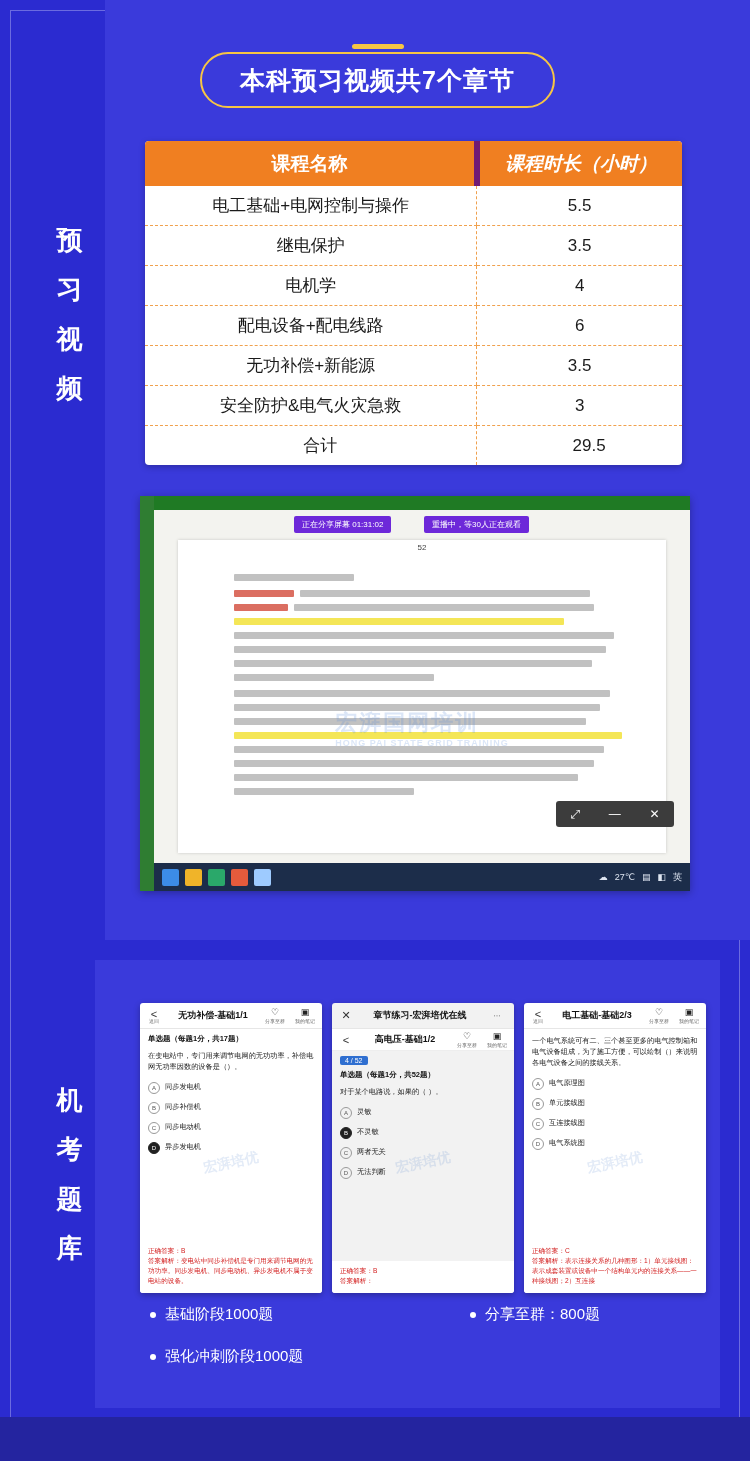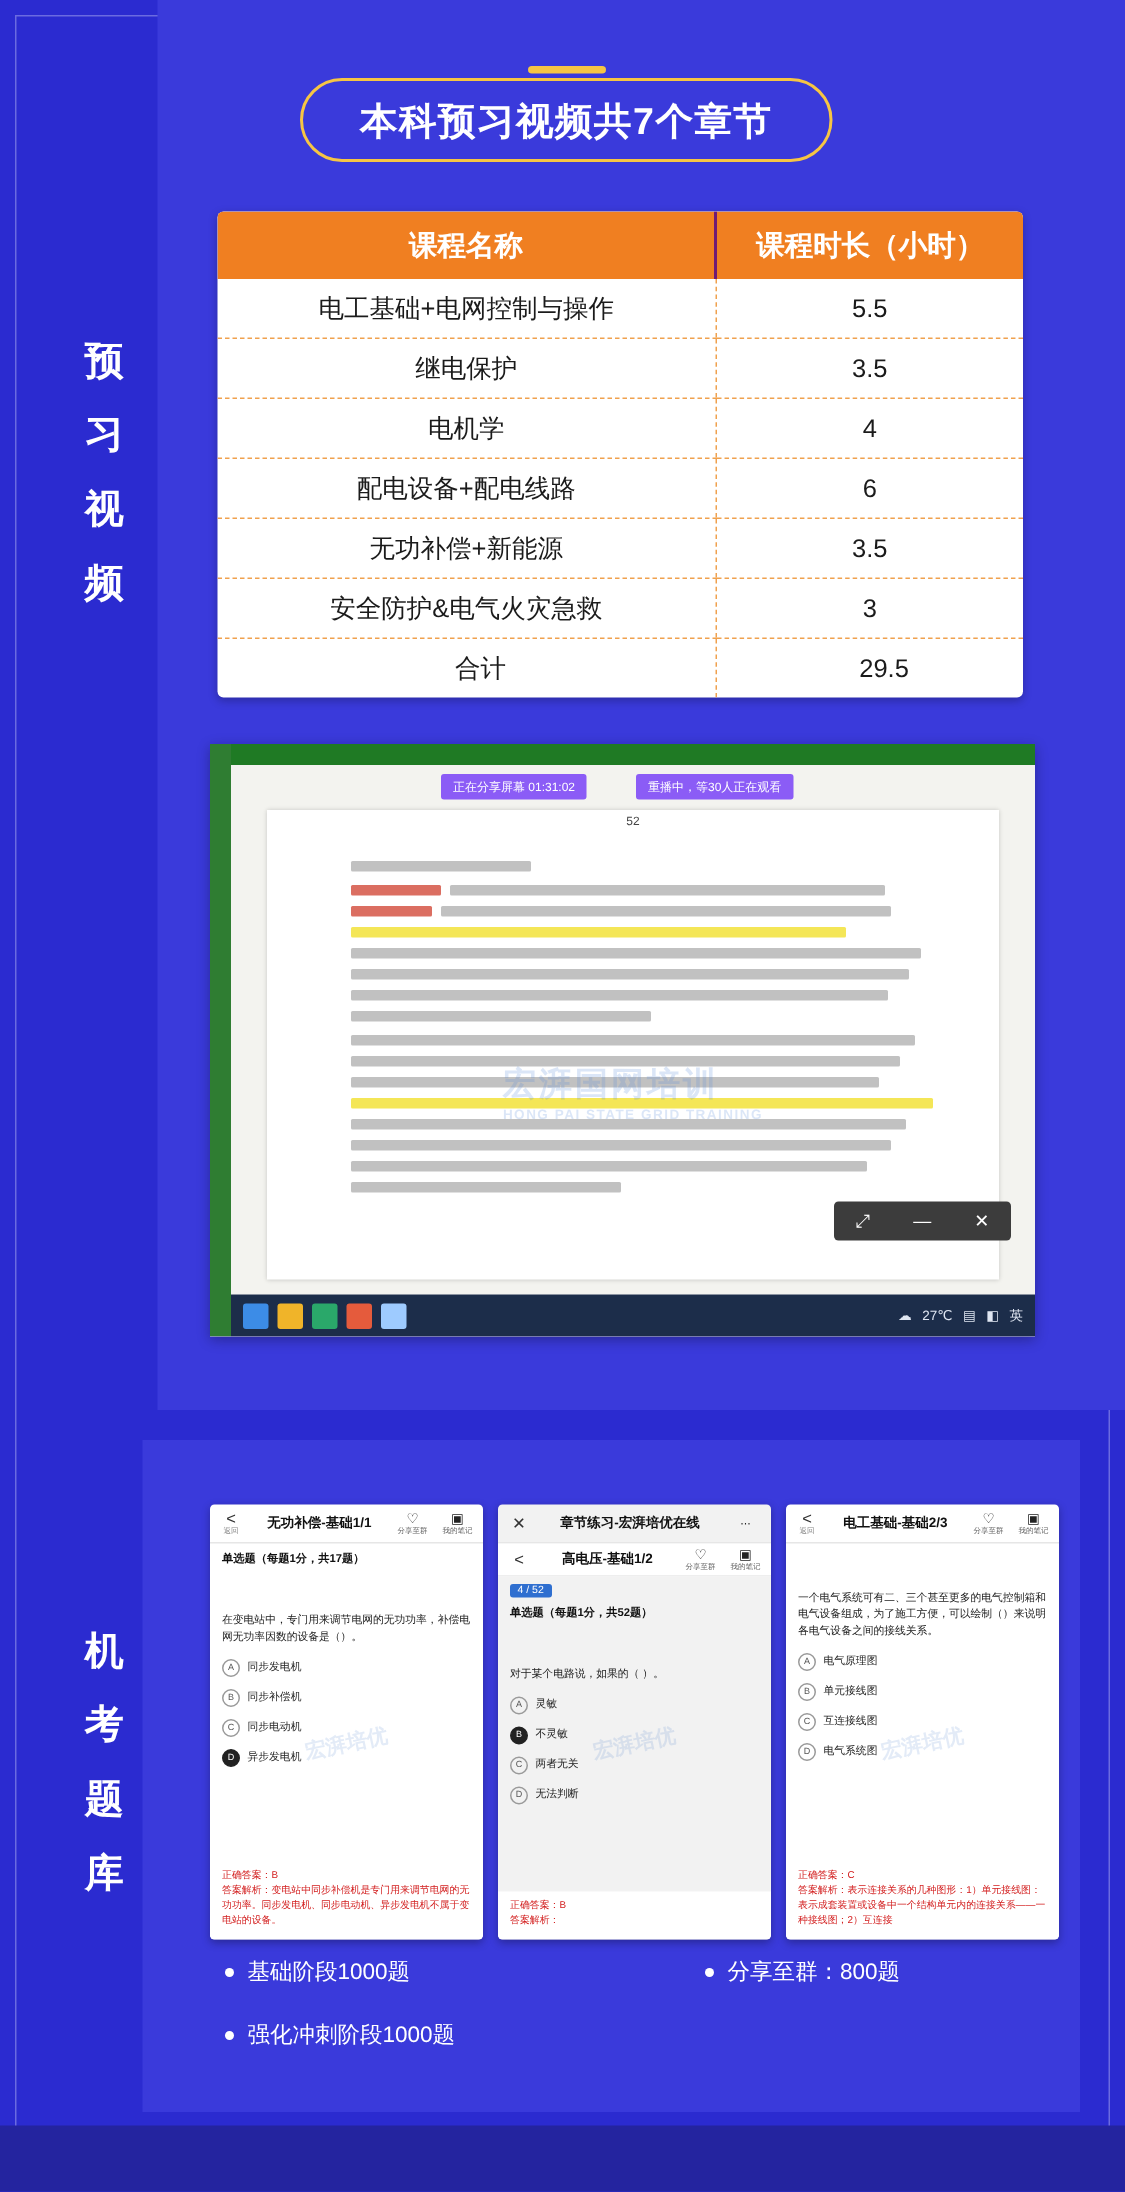--- a/index.html
+++ b/index.html
@@ -110,21 +110,21 @@
     text-align: center;
     font-size: 17px;
     color: #1b1b1b;
     border-bottom: 1px dashed #f0a14e;
   }
   table.course td.num { font-size: 17px; }
   table.course tr:last-child td { border-bottom: none; padding-left: 20px; }
   table.course .vline {
     border-left: 1px dashed #f0a14e;
   }
-  table.course th.vline { border-left: 2px solid #701a75; }
+  table.course th.vline { border-left: 6px solid #701a75; font-style: italic; }
 
   
   .video-shot {
     position: absolute;
     left: 140px;
     top: 496px;
     width: 550px;
     height: 395px;
     background: #ffffff;
     box-shadow: 0 2px 8px rgba(0,0,0,.3);
@@ -139,21 +139,21 @@
     background: #1f7a24;
   }
   .vs-body {
     position: absolute; left: 14px; top: 14px; right: 0; bottom: 28px;
     background: #f3f3ef;
   }
   .vs-chip {
     position: absolute;
     top: 6px;
     height: 17px;
-    background: #8b5cf6;
+    background: #6d28d9;
     color: #fff;
     font-size: 8px;
     display: flex; align-items: center; justify-content: center;
     border-radius: 2px;
     padding: 0 8px;
     white-space: nowrap;
   }
   .vs-chip.a { left: 140px; }
   .vs-chip.b { left: 270px; }
   .vs-page {
@@ -270,21 +270,20 @@
     font-size: 7px;
     padding: 1px 5px;
     border-radius: 2px;
     margin: 5px 0 0 8px;
   }
   .ph-q {
     padding: 6px 8px;
     font-size: 7.2px;
     line-height: 1.55;
     color: #1b1b1b;
-    margin-top: 24px;
   }
   .opt {
     display: flex; align-items: flex-start; gap: 5px;
     padding: 4px 8px;
     font-size: 7.2px;
     color: #222;
   }
   .opt .bul {
     width: 10px; height: 10px; border-radius: 50%;
     border: 1px solid #9a9a9a;

